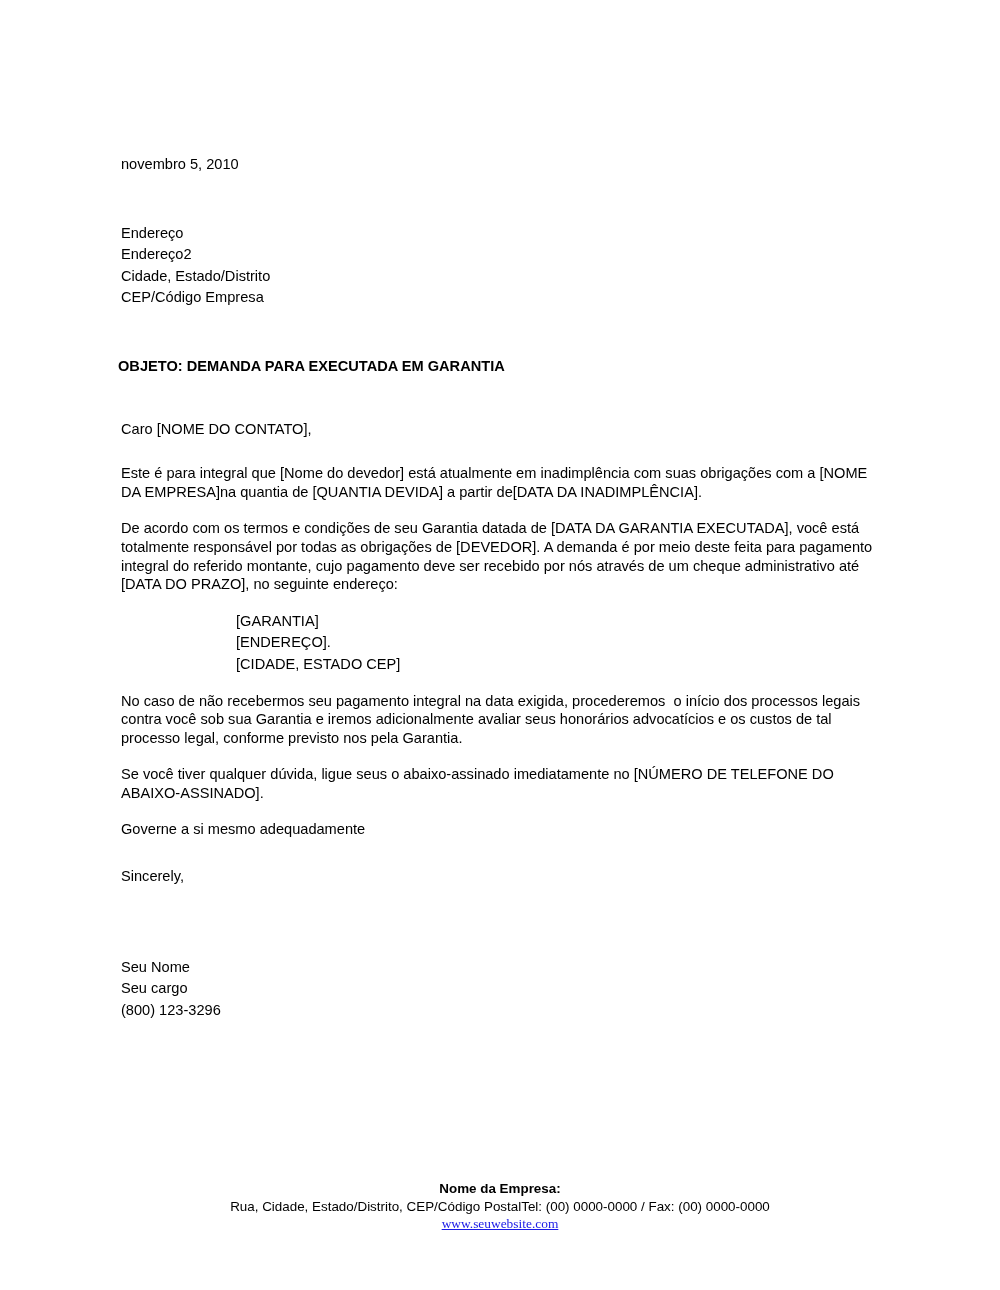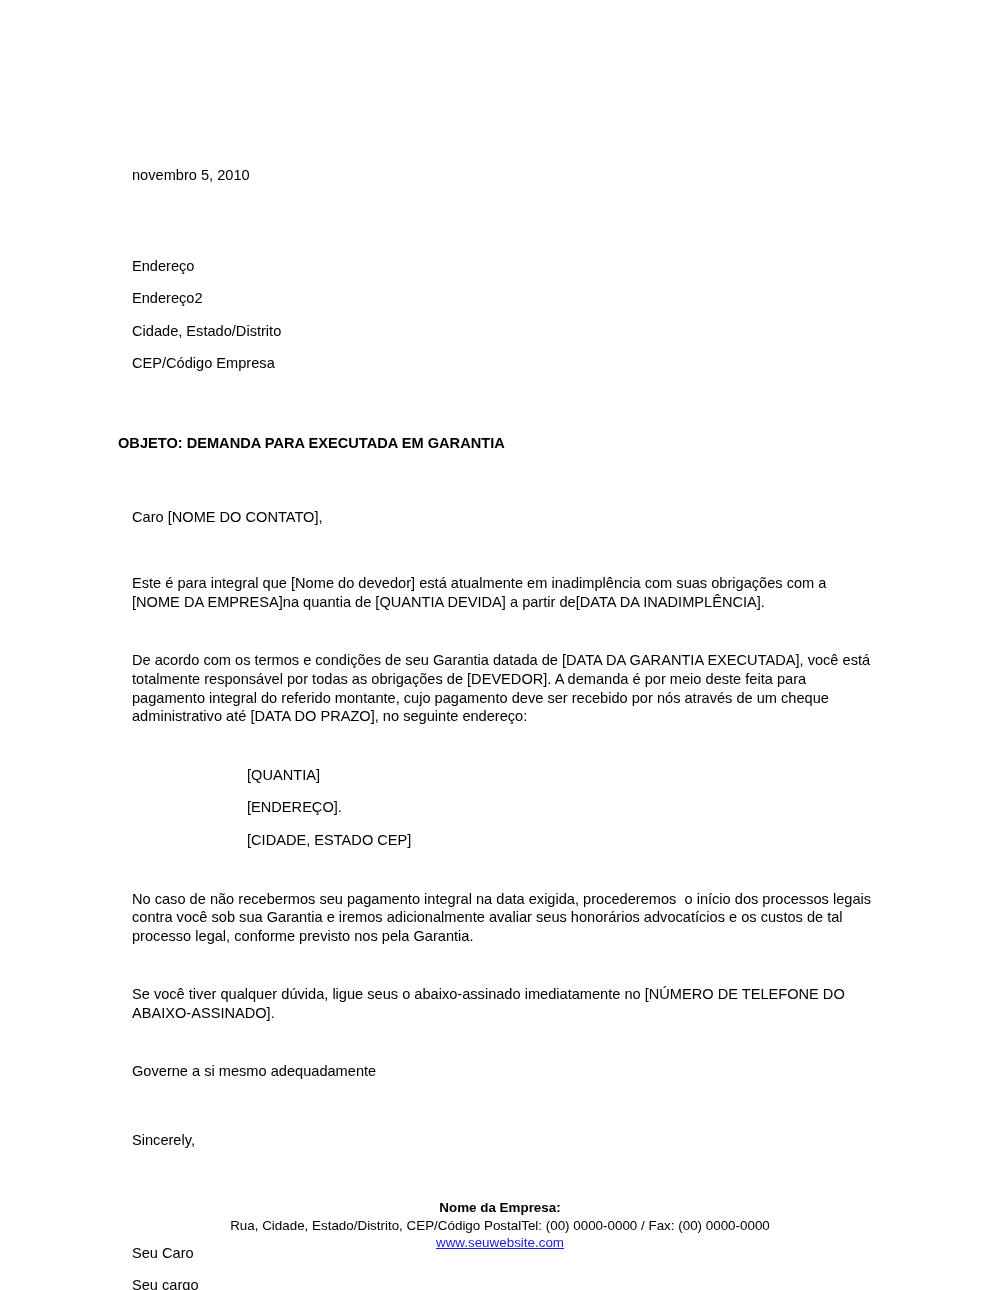--- a/index.html
+++ b/index.html
@@ -24,21 +24,21 @@
   }
   .content {
     position: absolute;
     left: 118px;
     top: 152px;
     width: 768px;
   }
   .line, .para {
     font-size: 14.6px;
     line-height: 18.6px;
-    margin: 14px;
+    margin: 3px;
     white-space: pre-wrap;
   }
   .block {
     margin: 0;
   }
   .gap-date   { height: 44px; }
   .gap-addr   { height: 47px; }
   .gap-subj   { height: 41px; }
   .gap-greet  { height: 20px; }
   .gap-para   { height: 12px; }
@@ -64,26 +64,26 @@
     text-align: center;
   }
   .footer-line {
     font-size: 13.4px;
     line-height: 17.5px;
     margin: 0;
     white-space: pre-wrap;
   }
   .footer-company {
     font-weight: bold;
-    margin-top: 19px;
   }
   .footer-link {
     color: #1a1ae6;
     text-decoration: underline;
     cursor: pointer;
+    font-family: Liberation Serif, serif;
   }
 </style>
 </head>
 <body>
 
 <div class="page">
 
   <div class="content">
 
     <div class="line">novembro 5, 2010</div>
@@ -109,21 +109,21 @@
 
     <p class="para">Este é para integral que [Nome do devedor] está atualmente em inadimplência com suas obrigações com a [NOME DA EMPRESA]na quantia de [QUANTIA DEVIDA] a partir de[DATA DA INADIMPLÊNCIA].</p>
 
     <div class="gap-para"></div>
 
     <p class="para">De acordo com os termos e condições de seu Garantia datada de [DATA DA GARANTIA EXECUTADA], você está totalmente responsável por todas as obrigações de [DEVEDOR]. A demanda é por meio deste feita para pagamento integral do referido montante, cujo pagamento deve ser recebido por nós através de um cheque administrativo até [DATA DO PRAZO], no seguinte endereço:</p>
 
     <div class="gap-indent-top"></div>
 
     <div class="block indented">
-      <div class="line">[QUANTIA]</div>
+      <div class="line">[GARANTIA]</div>
       <div class="line">[ENDEREÇO].</div>
       <div class="line">[CIDADE, ESTADO CEP]</div>
     </div>
 
     <div class="gap-indent-bot"></div>
 
     <p class="para">No caso de não recebermos seu pagamento integral na data exigida, procederemos  o início dos processos legais contra você sob sua Garantia e iremos adicionalmente avaliar seus honorários advocatícios e os custos de tal processo legal, conforme previsto nos pela Garantia.</p>
 
     <div class="gap-para"></div>
 
@@ -133,21 +133,21 @@
 
     <p class="para">Governe a si mesmo adequadamente</p>
 
     <div class="gap-close"></div>
 
     <div class="line">Sincerely,</div>
 
     <div class="gap-sign"></div>
 
     <div class="block">
-      <div class="line">Seu Caro</div>
+      <div class="line">Seu Nome</div>
       <div class="line">Seu cargo</div>
       <div class="line">(800) 123-3296</div>
     </div>
 
   </div>
 
   <div class="footer">
     <div class="footer-line footer-company">Nome da Empresa:</div>
     <div class="footer-line">Rua, Cidade, Estado/Distrito, CEP/Código PostalTel: (00) 0000-0000 / Fax: (00) 0000-0000</div>
     <div class="footer-line"><span class="footer-link" style="color: rgb(26, 26, 230); text-decoration-color: rgb(26, 26, 230);">www.seuwebsite.com</span></div>

